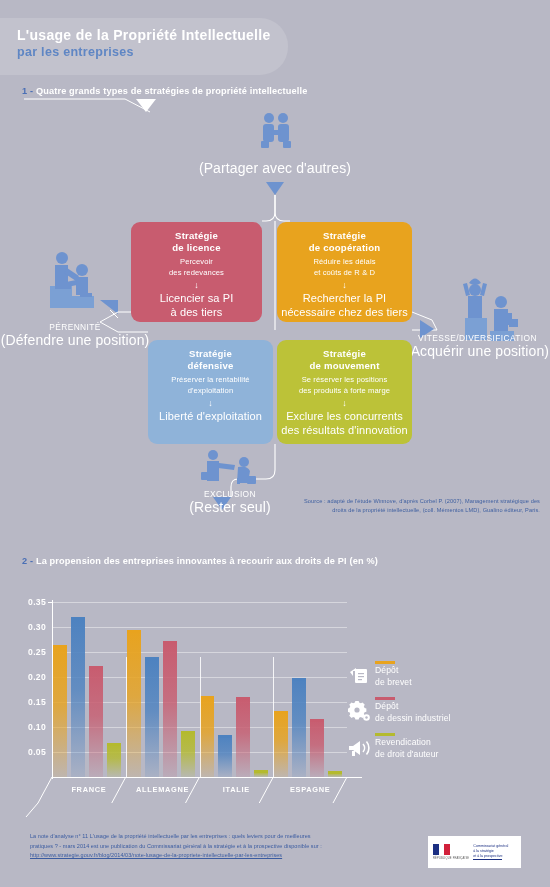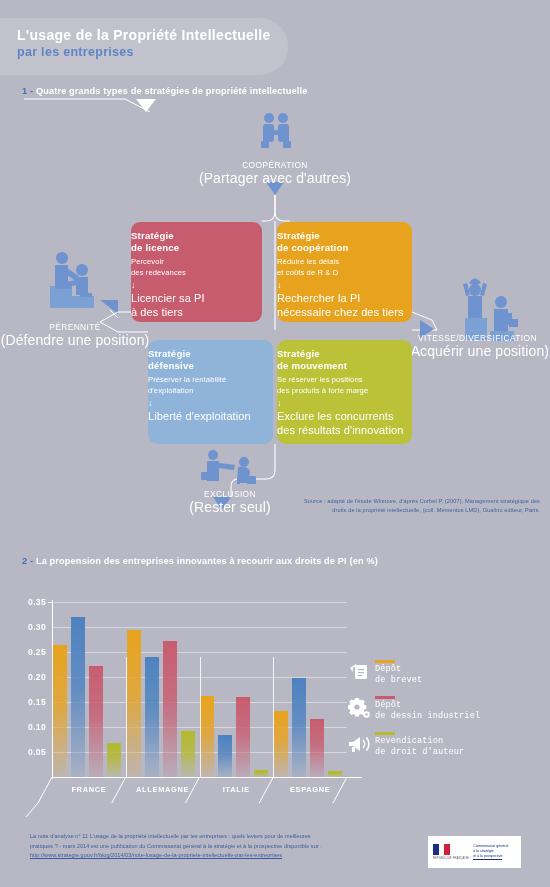--- a/index.html
+++ b/index.html
@@ -26,21 +26,21 @@
   .section-head { position: absolute; font-size: 9.2px; font-weight: bold; letter-spacing: .15px; }
   .sec-num { color: #4a6fb5; }
   .sec-txt { color: #ffffff; }
 
   
   .diagram { position: absolute; left: 0; top: 100px; width: 550px; height: 440px; }
 
   .strategy-box {
     position: absolute;
     border-radius: 9px;
-    text-align: left;
+    text-align: center;
     padding-top: 8px;
     line-height: 1.28;
   }
   .sb-title { font-size: 9.6px; font-weight: bold; letter-spacing: .2px; }
   .sb-sub   { font-size: 7.6px; letter-spacing: .1px; margin-top: 2px; }
   .sb-arrow { font-size: 9px; margin: 3px 0 1px; line-height: 1; }
   .sb-foot  { font-size: 11px; letter-spacing: .1px; }
 
   .box-licence     { left:131px; top:222px; width:131px; height:100px; background:#c85c6f; }
   .box-cooperation { left:277px; top:222px; width:135px; height:100px; background:#e8a31e; }
@@ -71,21 +71,21 @@
   .bar .cap { position:absolute; left:0; top:0; width:100%; height:3px; }
   .axis-base { position:absolute; height:1px; background:#ffffff; }
   .cat-label {
     position:absolute; font-size:7.4px; font-weight:bold; color:#ffffff;
     letter-spacing:.7px; text-align:center;
   }
   .cat-tick { position:absolute; width:1px; background:rgba(255,255,255,.85); }
 
   
   .legend { position:absolute; left:345px; top:660px; width:200px; }
-  .legend-row { display:flex; align-items:flex-start; margin-bottom:7px; height:29px;font-family:Liberation Mono, monospace; }
+  .legend-row { display:flex; align-items:center; margin-bottom:7px; height:29px; }
   .legend-ico { width:30px; flex:0 0 30px; display:flex; align-items:center; justify-content:center; padding-top:2px; }
   .legend-txt { position:relative; padding-top:4px; }
   .legend-swatch { position:absolute; left:0; top:0px; width:20px; height:2.5px; }
   .legend-l1, .legend-l2 { font-size:8.6px; color:#ffffff; line-height:1.32; letter-spacing:.1px; }
 
   
   .footer { position:absolute; left:0; top:822px; width:550px; height:65px; }
   .footer-text {
     position:absolute; left:30px; top:10px; width:390px;
     font-size:5.5px; color:#3a5ba0; line-height:1.75; letter-spacing:.05px;
@@ -155,21 +155,20 @@
     <rect x="5" y="12" width="11" height="18" rx="3" fill="#6e93cf"></rect>
     <rect x="20" y="12" width="11" height="18" rx="3" fill="#6e93cf"></rect>
     <rect x="13" y="18" width="10" height="5" rx="2" fill="#6e93cf"></rect>
     <rect x="3" y="29" width="8" height="7" rx="1" fill="#6e93cf"></rect>
     <rect x="25" y="29" width="8" height="7" rx="1" fill="#6e93cf"></rect>
     <rect x="6" y="27" width="2" height="3" fill="#6e93cf"></rect>
       <rect x="28" y="27" width="2" height="3" fill="#6e93cf"></rect>
   </svg>
 </div>
 <div class="node-label" style="left:175px; top:160px; width:200px;">
-  <div class="nl-main">COOPÉRATION</div>
   <div class="nl-sub">(Partager avec d'autres)</div>
 </div>
 
 <div class="ico" style="left:40px; top:248px;">
   <svg width="62" height="72" viewBox="0 0 62 72">
     <circle cx="22" cy="10" r="6" fill="#6e93cf"></circle>
     <path d="M15,17 h13 v20 h-13 z" fill="#6e93cf"></path>
     <path d="M27,20 l12,8 l-3,5 l-12,-8 z" fill="#6e93cf"></path>
     <circle cx="42" cy="22" r="6" fill="#6e93cf"></circle>
     <path d="M36,29 h12 v18 h-12 z" fill="#6e93cf"></path>

